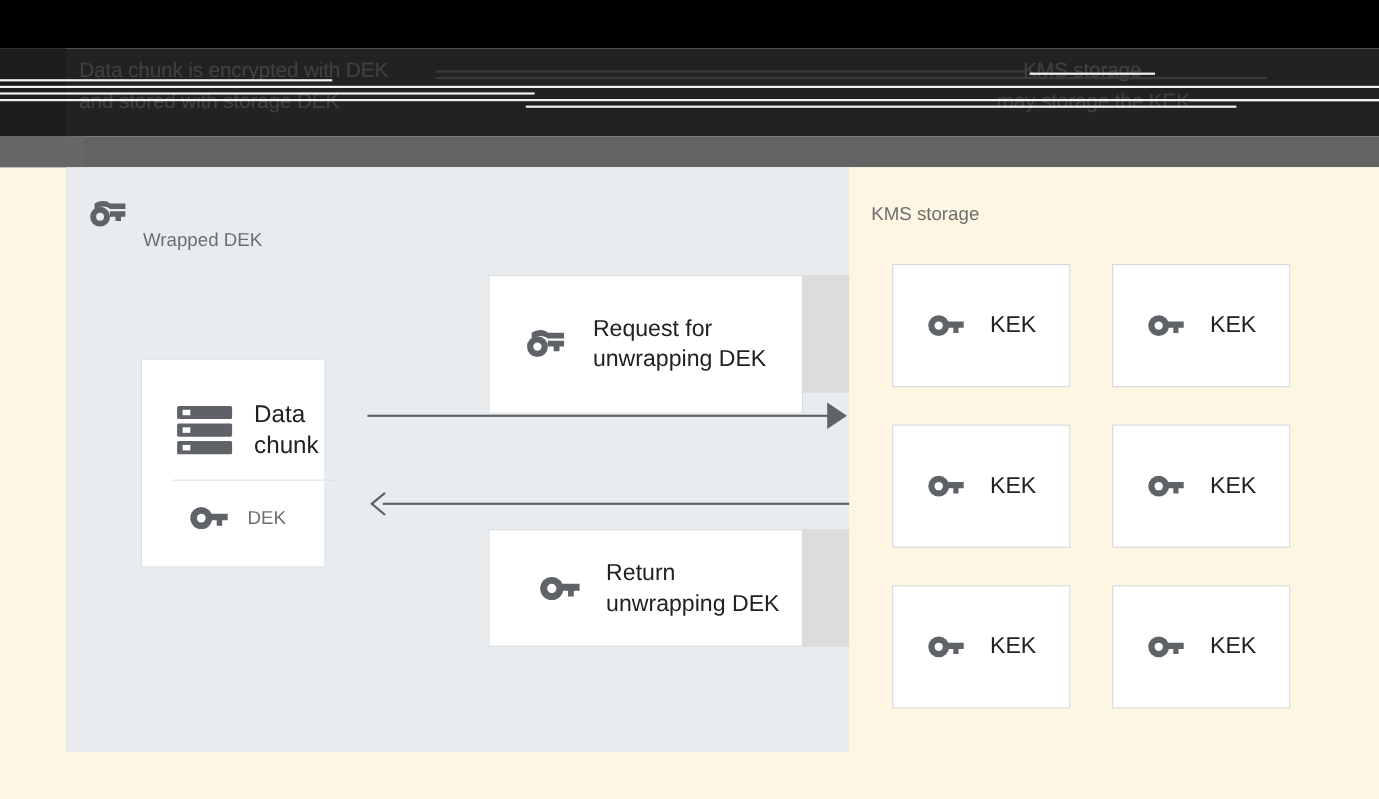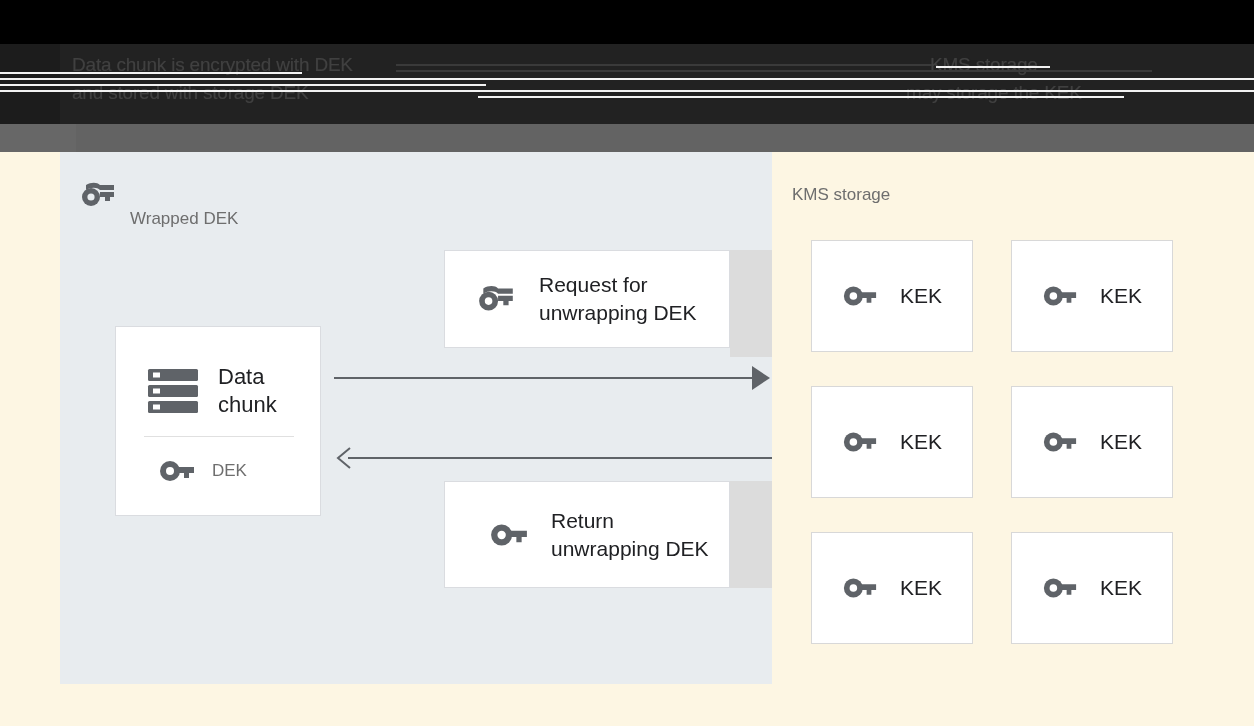--- a/index.html
+++ b/index.html
@@ -42,37 +42,37 @@
   .panel-title{
     position:absolute;font-size:17px;color:#6e6e6e;font-weight:400;
   }
   .pt-left{left:130px;top:173px;margin-top:36px;}
   .pt-right{left:792px;top:185px;}
 
   .key-title-icon{position:absolute;left:80px;top:182px;width:38px;height:26px;}
 
   
   .card-data{
-    position:absolute;left:115px;top:326px;width:206px;height:190px;
+    position:absolute;left:128px;top:326px;width:168px;height:190px;
     background:#ffffff;border:1px solid #dadce0;box-sizing:border-box;
   }
   .dc-row{position:absolute;left:30px;top:36px;display:flex;align-items:center;gap:18px;}
   .dc-label{font-size:22px;line-height:28px;color:#202124;}
   .dc-div{position:absolute;left:28px;top:109px;width:150px;height:1px;background:#e0e0e0;}
   .dc-row2{position:absolute;left:42px;top:132px;display:flex;align-items:center;gap:16px;}
   .dc-dek{font-size:17px;color:#6e6e6e;text-align:right;}
 
   
   .card-msg{
     position:absolute;background:#ffffff;border:1px solid #dadce0;
     box-sizing:border-box;display:flex;align-items:center;
   }
   .card-msg .ic{margin-left:32px;margin-right:22px;flex:0 0 auto;}
   .card-msg .tx{font-size:21px;line-height:28px;color:#202124;}
-  .card-req{left:444px;top:250px;width:286px;height:98px;}
+  .card-req{left:444px;top:250px;width:286px;height:126px;}
   .card-ret{left:444px;top:481px;width:286px;height:107px;padding-left:12px;}
   
   .strip{position:absolute;background:#dcdcdc;}
   .strip-top{left:730px;top:250px;width:42px;height:107px;}
   .strip-bot{left:730px;top:481px;width:42px;height:107px;}
 
   
   .arrow-line{position:absolute;background:#5f6368;height:2px;}
   .a1{left:334px;top:377px;width:426px;}
   .a2{left:348px;top:457px;width:424px;}

